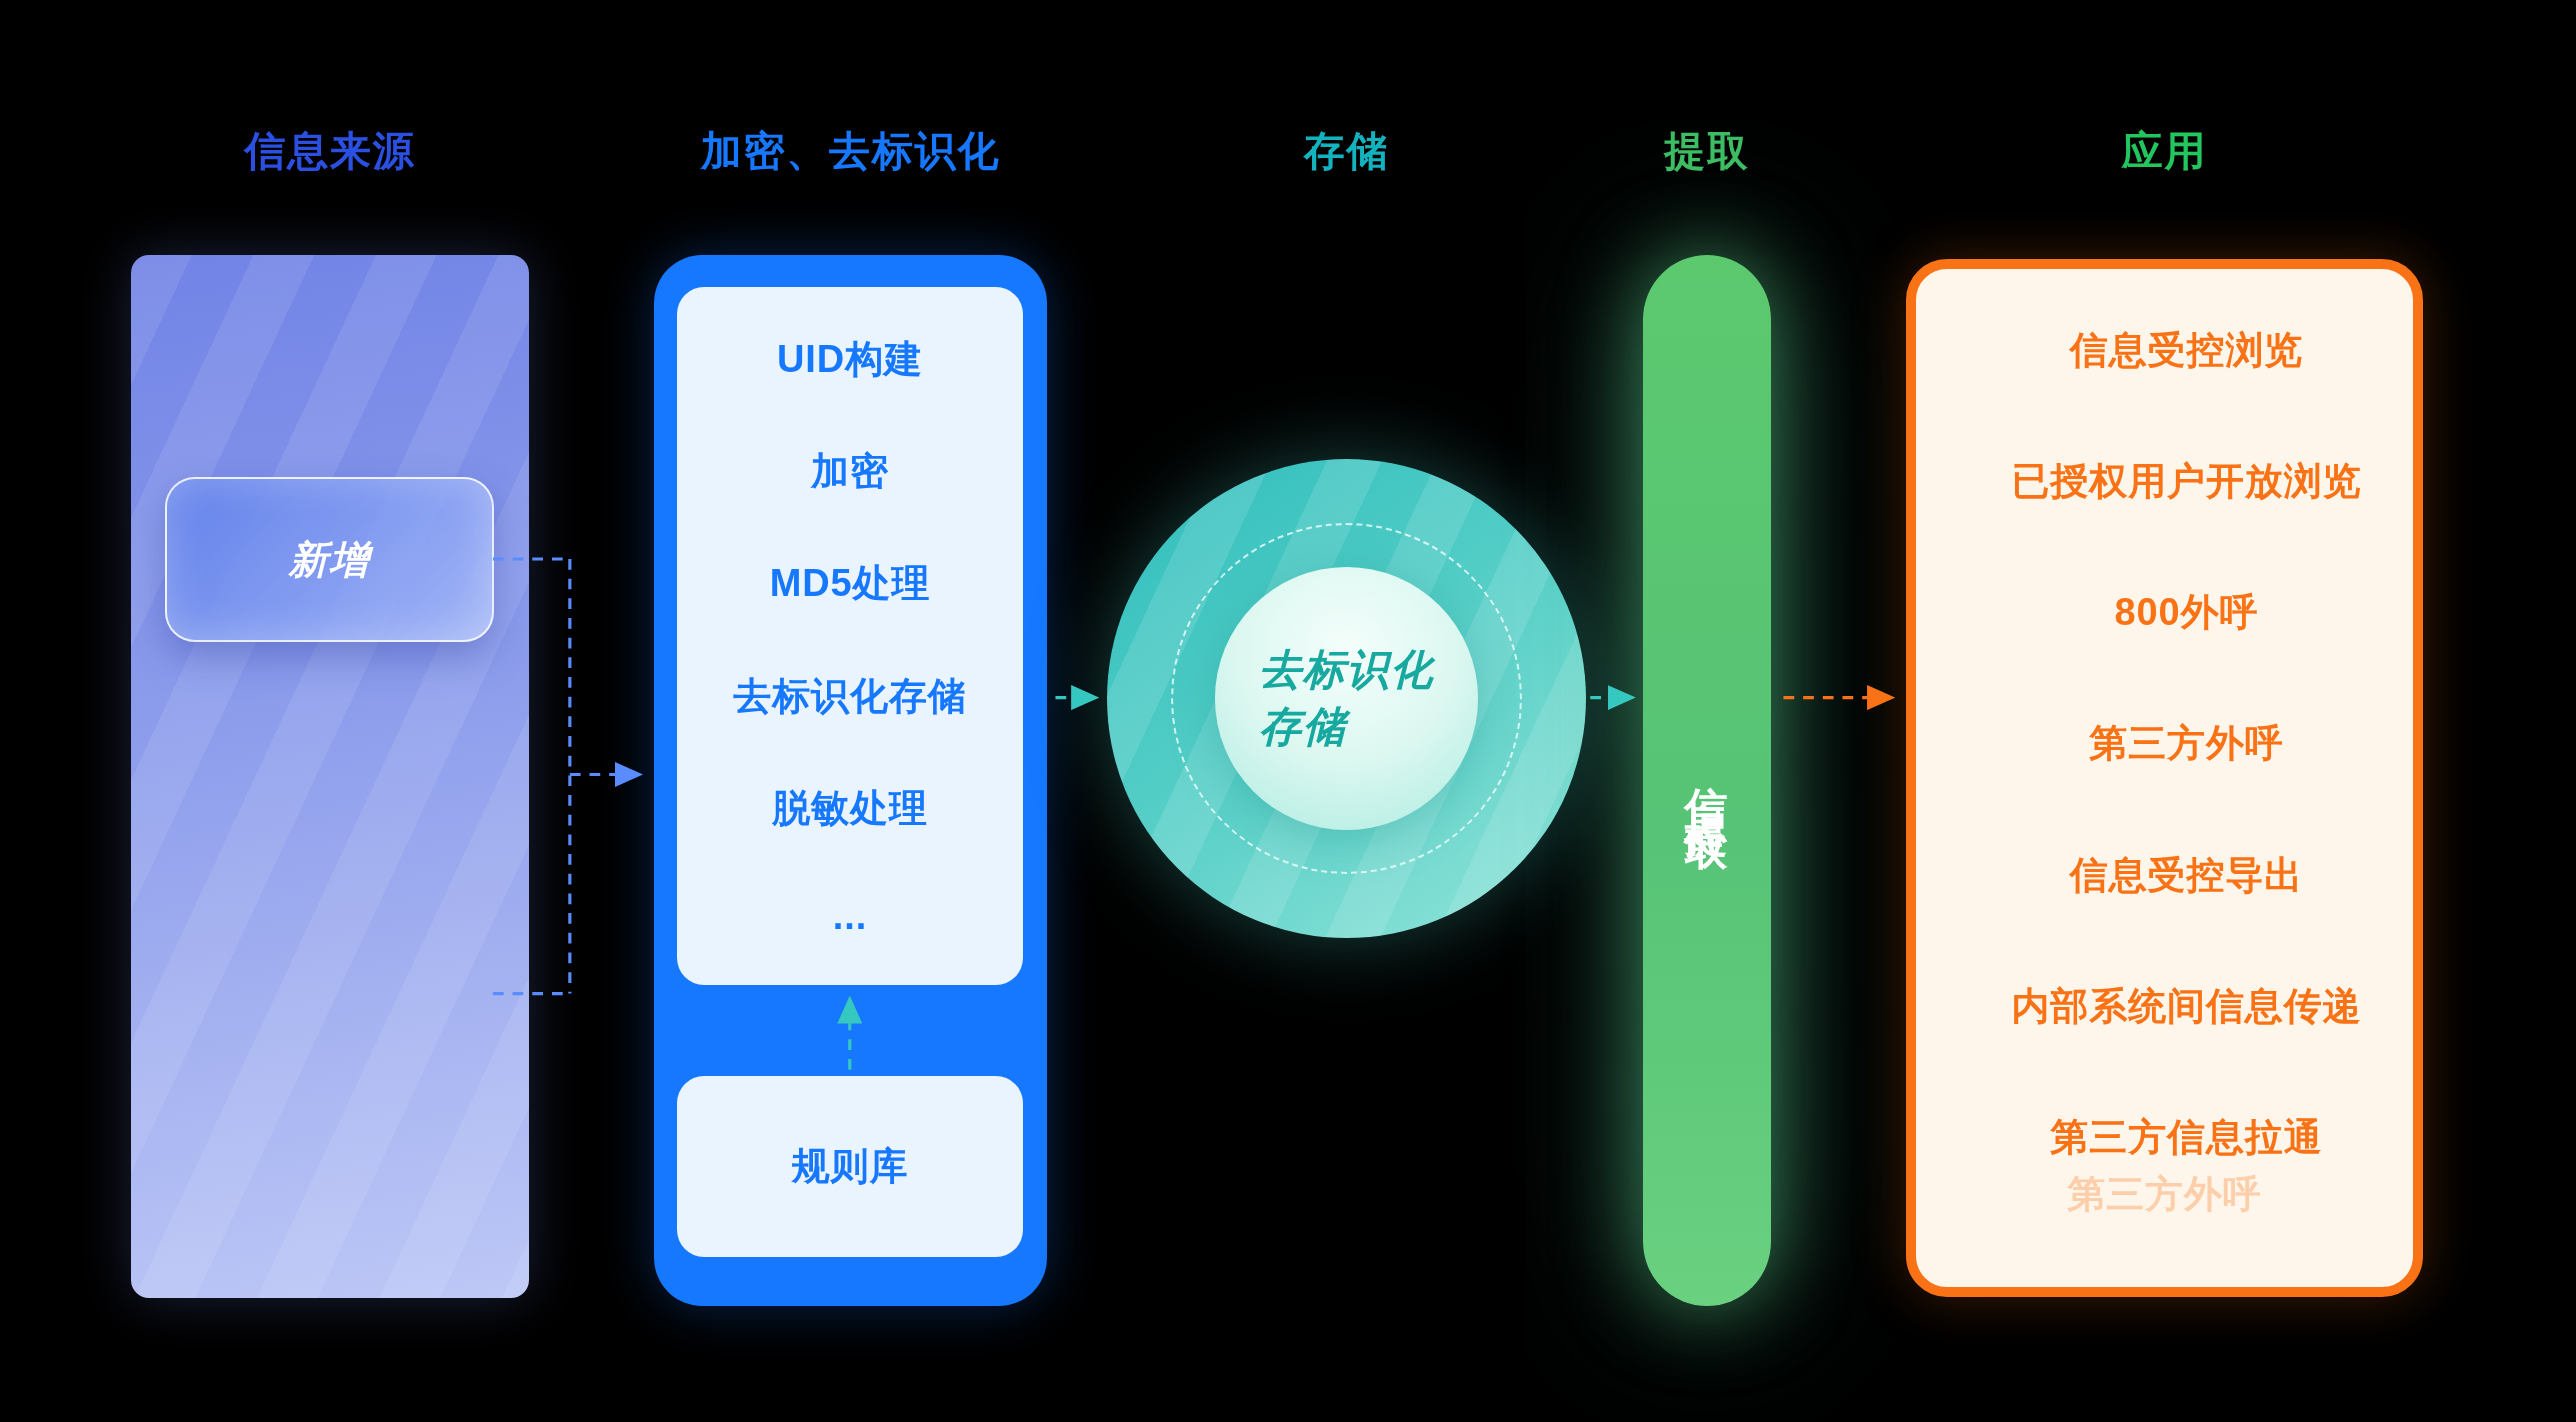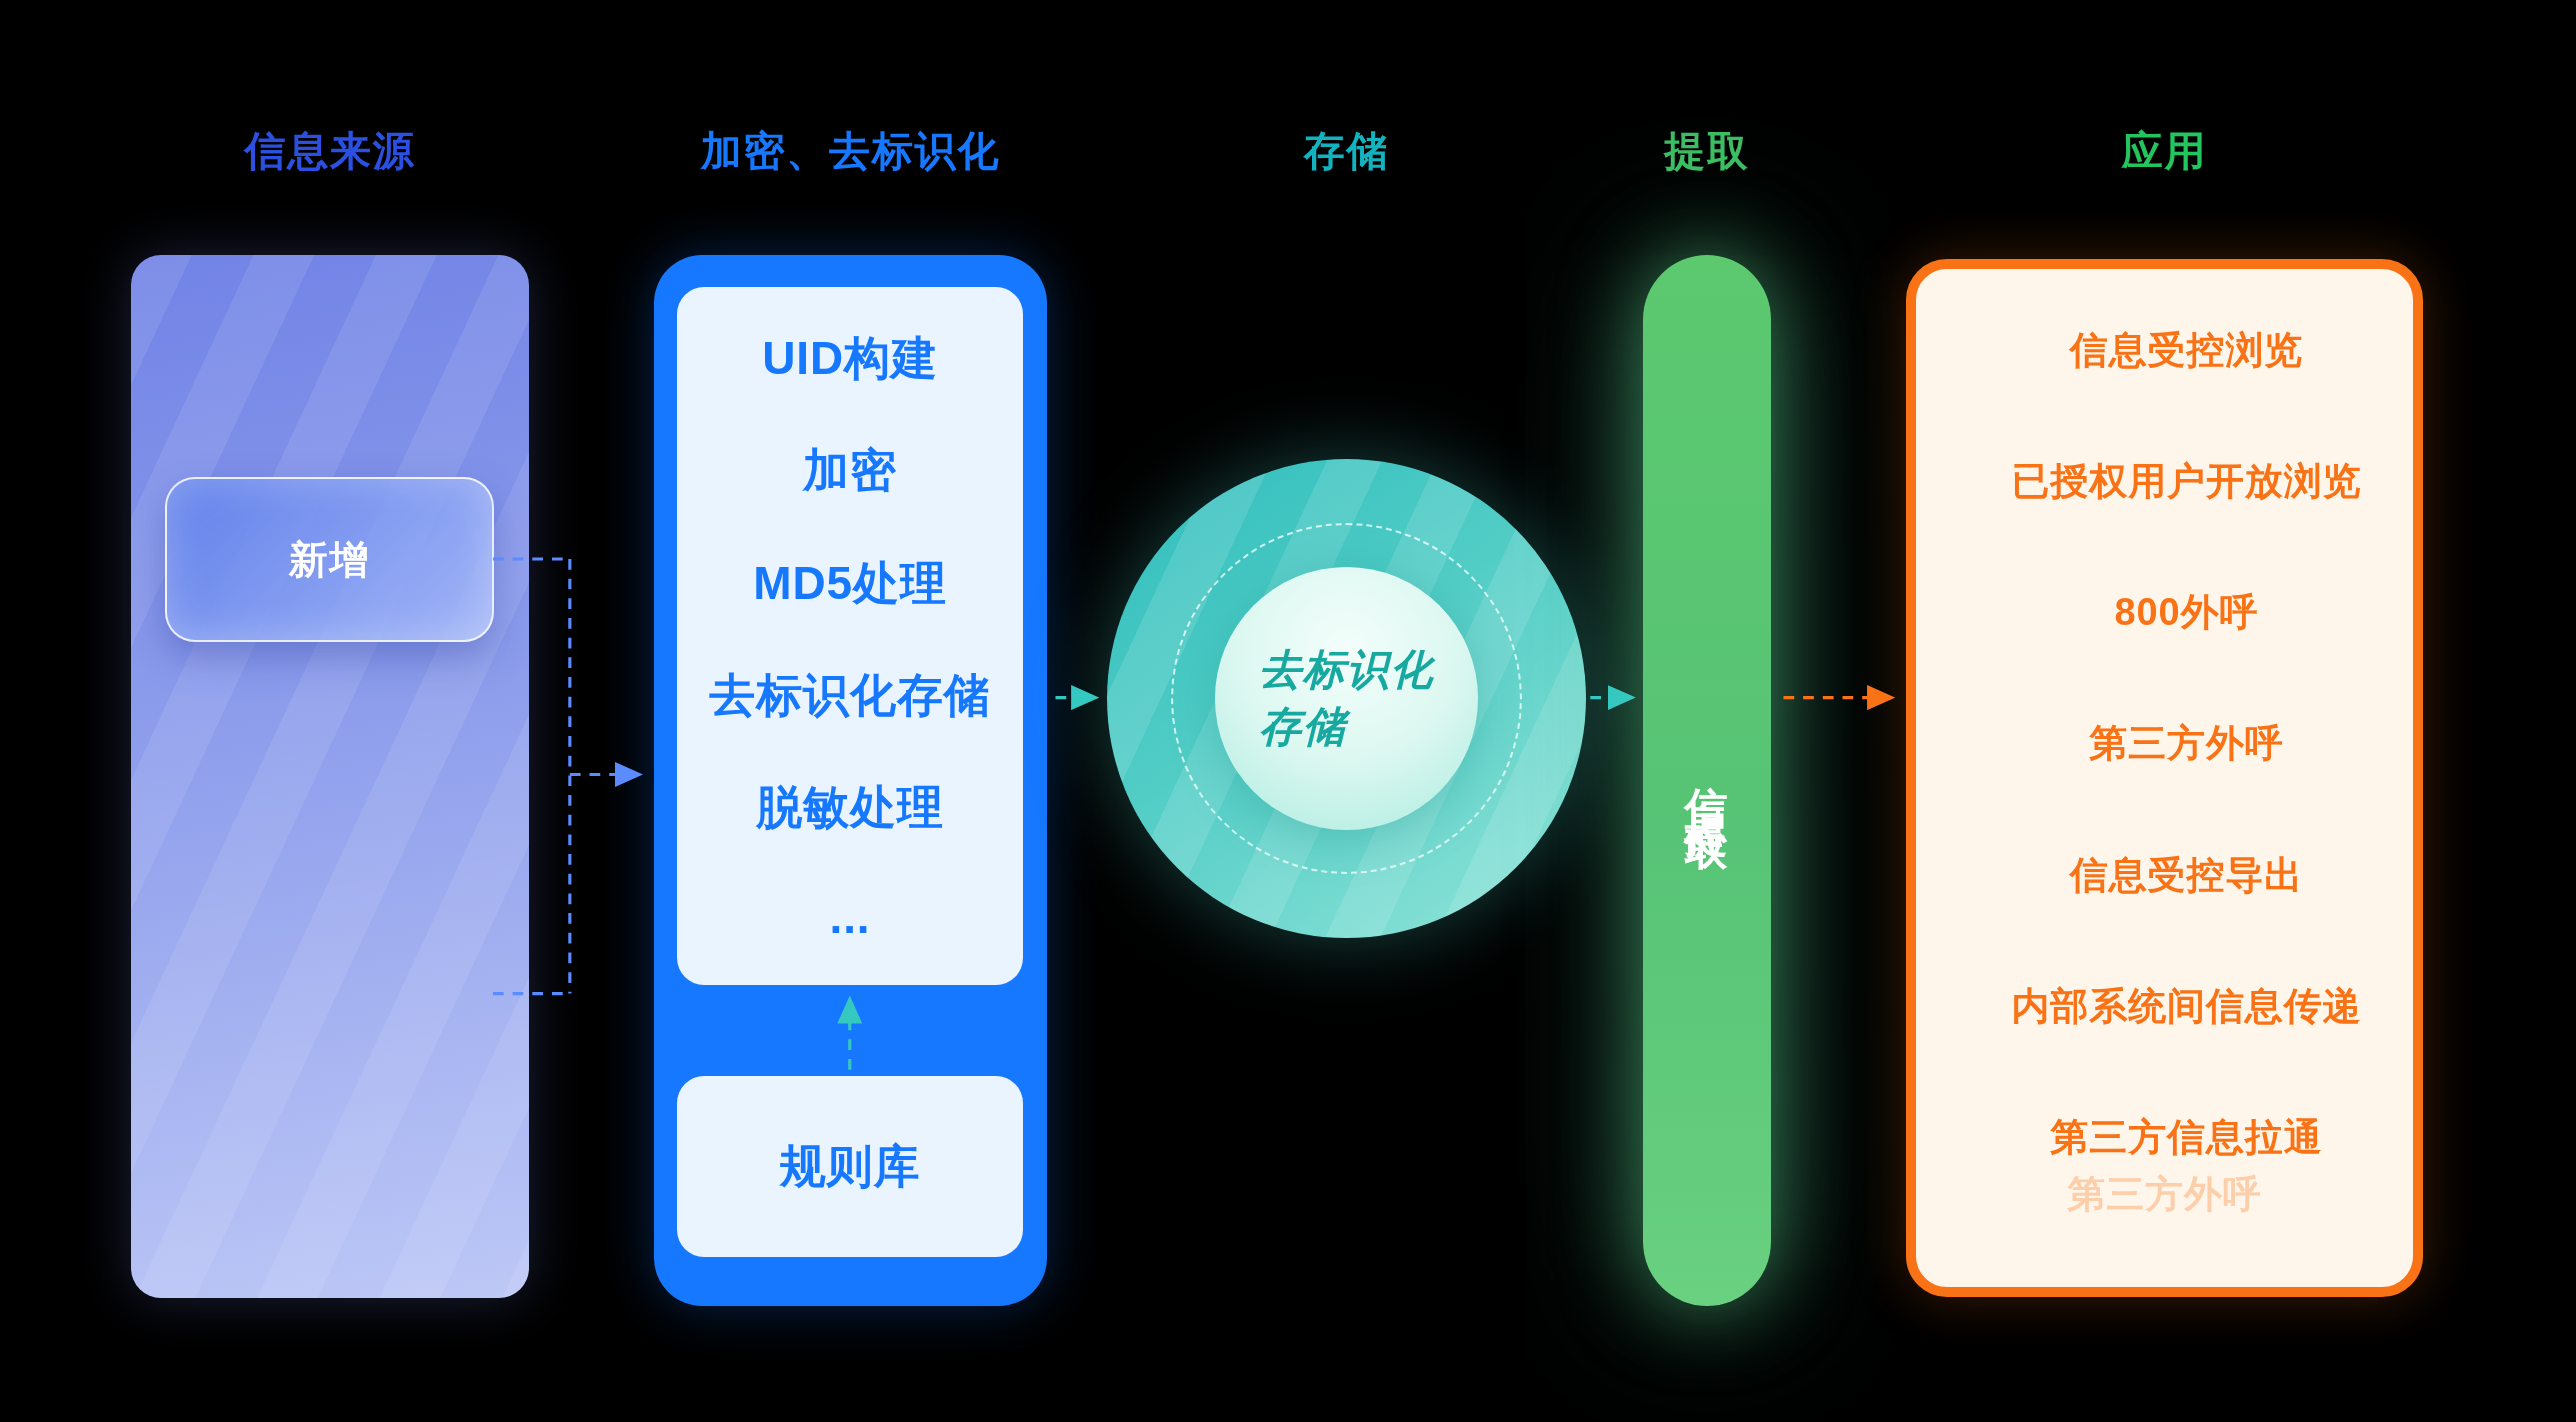--- a/index.html
+++ b/index.html
@@ -28,25 +28,26 @@
   .hdr-encrypt { left: 654px;  width: 393px; color: #1677FF; }
   .hdr-storage { left: 1107px; width: 479px; color: #12B2BF; }
   .hdr-extract { left: 1643px; width: 128px; color: #3DBE63; }
   .hdr-apply   { left: 1906px; width: 517px; color: #22c55e; }
 
   
   .col-source {
     position: absolute;
     left: 131px; top: 255px;
     width: 398px; height: 1043px;
-    border-radius: 30px;
+    border-radius: 18px;
     background:
       repeating-linear-gradient(115deg, rgba(255,255,255,.09) 0 55px, rgba(255,255,255,0) 55px 111px),
       linear-gradient(170deg, #7183E6 0%, #8E9EEC 45%, #BDC8F6 100%);
     box-shadow: 0 0 54px rgba(110,130,230,.25);
+    font-style: italic;
   }
   .src-box {
     position: absolute;
     left: 34px; width: 329px; height: 165px;
     border-radius: 30px;
     background: linear-gradient(135deg, rgba(96,128,234,.95) 0%, rgba(132,158,242,.85) 55%, rgba(168,188,248,.8) 100%);
     border: 2.7px solid rgba(255,255,255,.85);
     box-shadow: 0 16px 36px rgba(40,60,160,.35), inset 0 0 40px rgba(255,255,255,.28);
     display: flex; align-items: center; justify-content: center;
     color: #fff; font-size: 39px; font-weight: 600; letter-spacing: 1.8px;
@@ -68,21 +69,21 @@
     left: 23px; width: 346px;
     background: #EAF4FF;
     border-radius: 27px;
   }
   .enc-steps {
     top: 32px; height: 698px;
     display: flex; flex-direction: column;
     justify-content: space-around; align-items: center;
     padding: 16px 0;
   }
-  .enc-step { color: #1677FF; font-size: 46px; font-weight: 600; letter-spacing: 0.9px; text-align: center; }
+  .enc-step { color: #1677FF; font-size: 38px; font-weight: 600; letter-spacing: 0.9px; text-align: center; }
   .enc-rule {
     top: 821px; height: 181px;
     display: flex; align-items: center; justify-content: center;
   }
 
   
   .circle-outer {
     position: absolute;
     left: 1107px; top: 459px;
     width: 479px; height: 479px;

